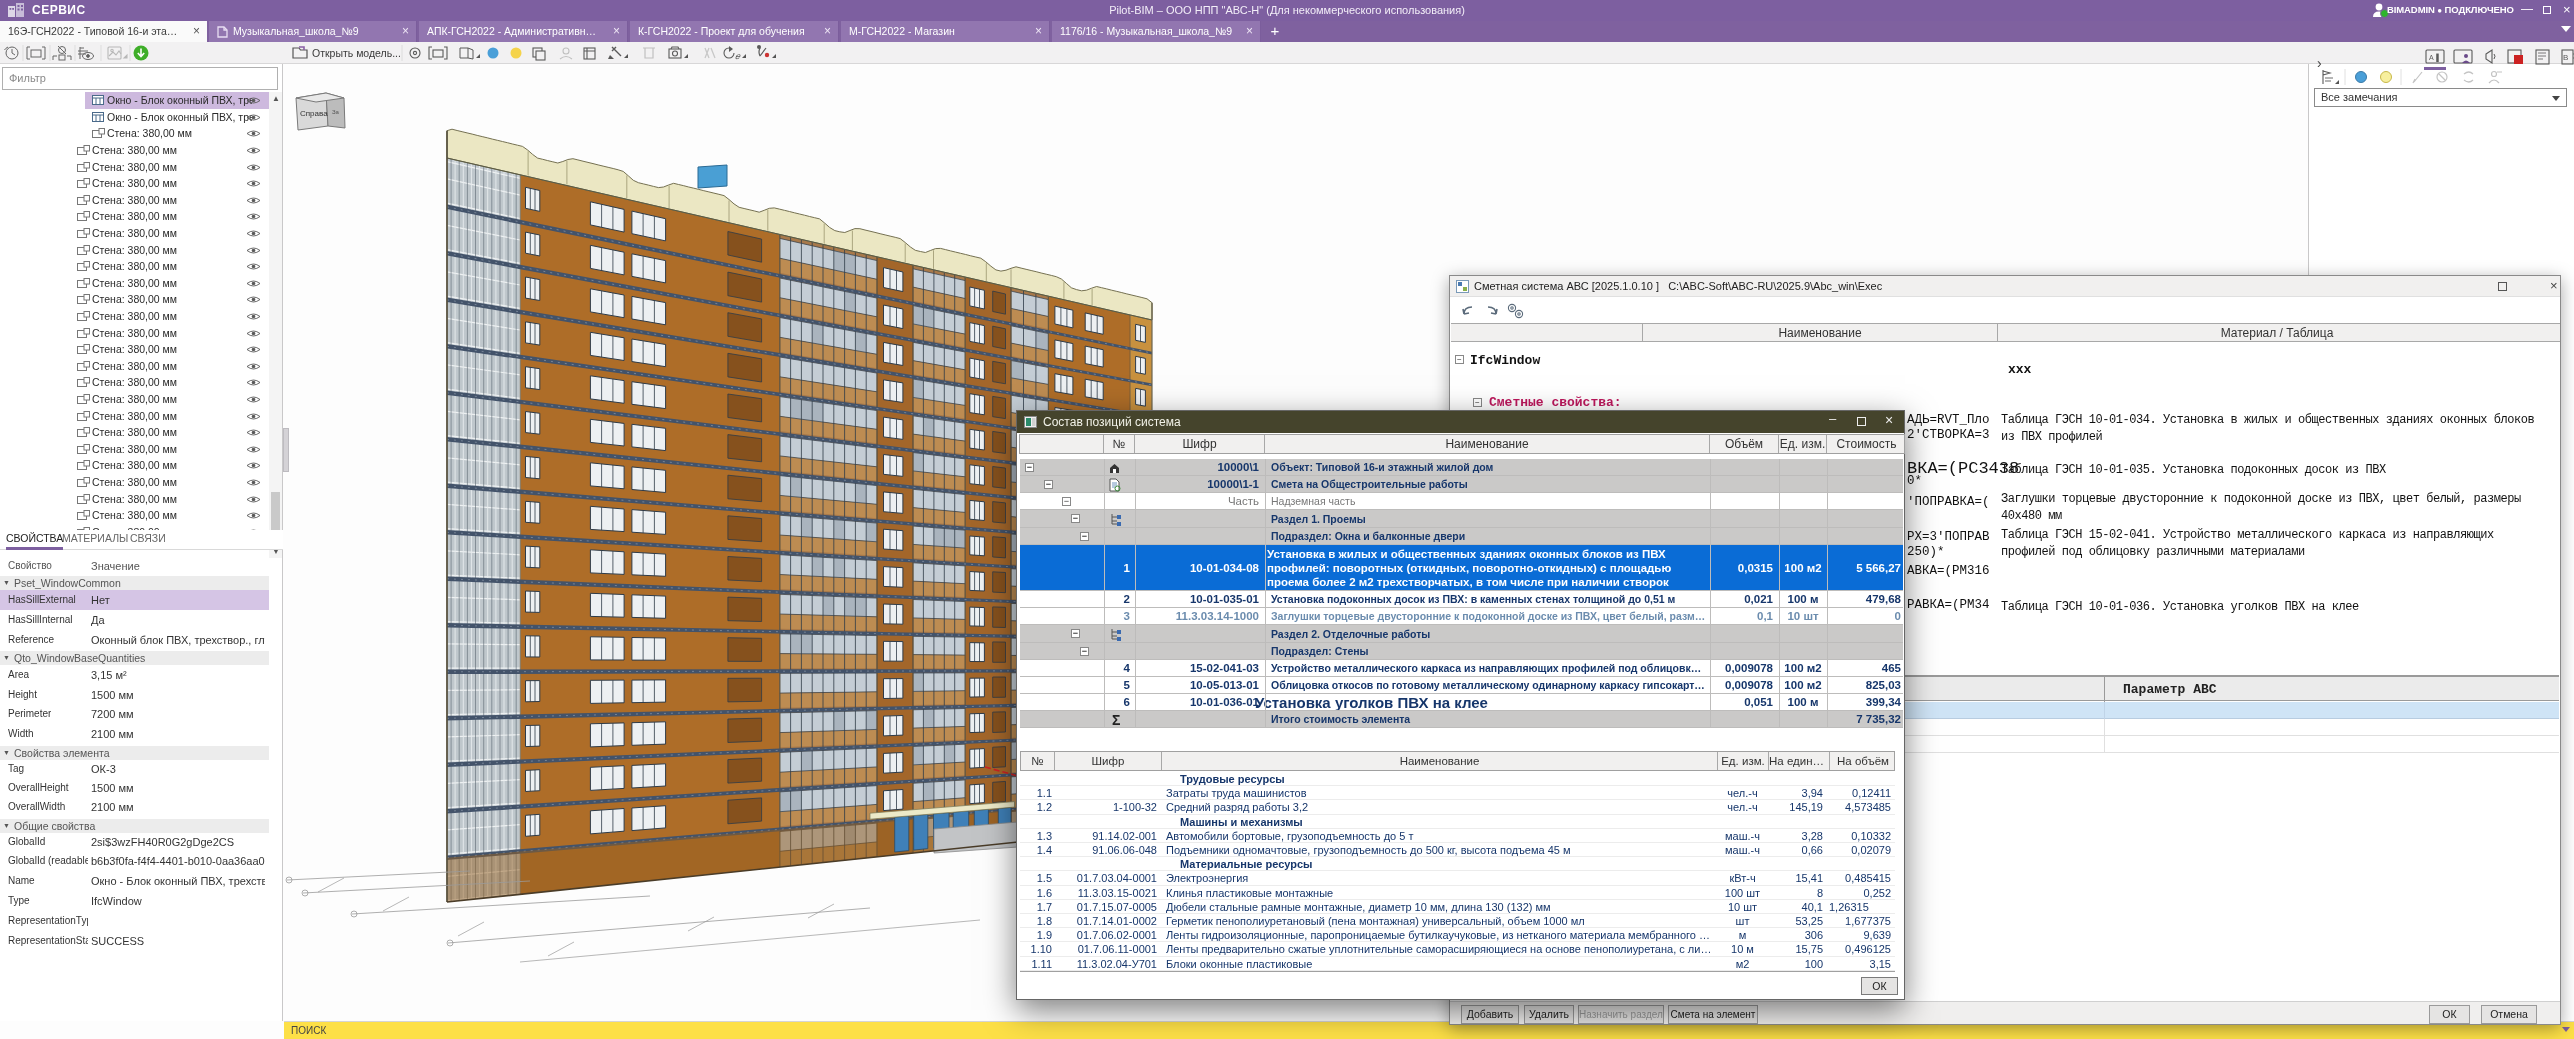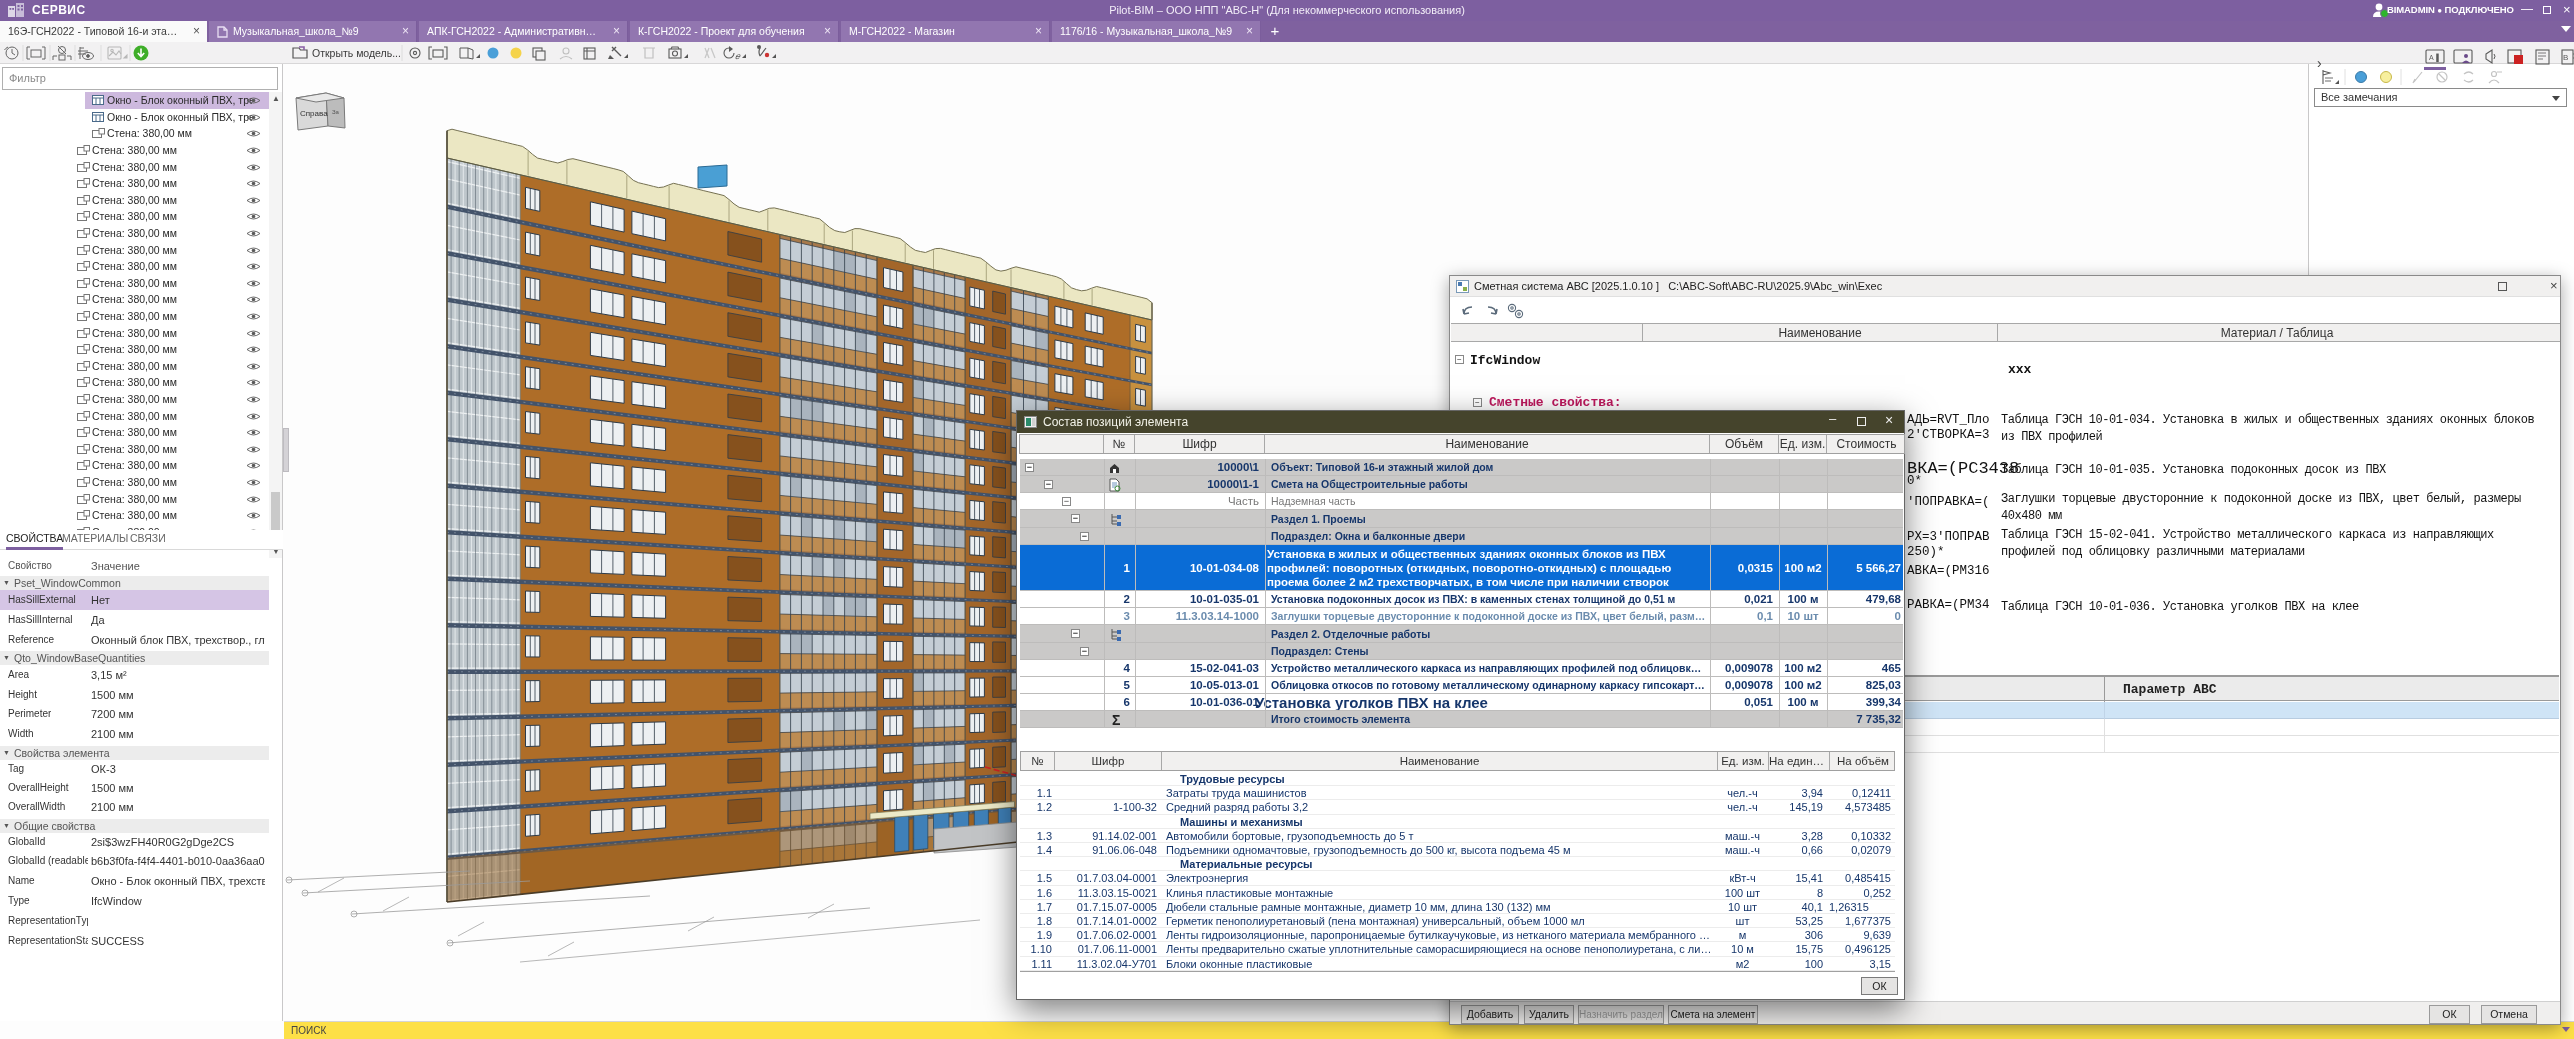--- a/index.html
+++ b/index.html
@@ -1557,21 +1557,21 @@
 <div class="btn" style="left:1031px;top:3px;width:56px">Отмена</div>
 </div>
 </div>
 <div class="ab" style="left:1016px;top:410px;width:889px;height:590px;background:#fff;border:1px solid #666;box-shadow:0 10px 30px rgba(0,0,0,.5)">
 <div style="position:absolute;left:0;top:0;width:100%;height:22px;background:#45442c">
 <svg width="13" height="12" style="position:absolute;left:7px;top:5px">
           <rect x="0.5" y="0.5" width="12" height="11" fill="#f0f0f0" stroke="#888"></rect>
           <rect x="2" y="2" width="5" height="8" fill="#2a8a6a"></rect>
           <rect x="8" y="2" width="3.5" height="8" fill="#d0d0d0"></rect>
         </svg>
-<span style="position:absolute;left:26px;top:0;font-size:12px;color:#f2f2e8;line-height:22px">Состав позиций элемента</span>
+<span style="position:absolute;left:26px;top:0;font-size:12px;color:#f2f2e8;line-height:22px">Состав позиций система</span>
 <span style="position:absolute;left:812px;top:0px;color:#eee;font-size:13px">–</span>
 <span style="position:absolute;left:840px;top:6px;width:9px;height:9px;border:1.2px solid #eee"></span>
 <span style="position:absolute;left:868px;top:1px;color:#eee;font-size:14px">×</span>
 </div>
 <div style="position:absolute;left:2px;top:23px;width:886px;height:20px;background:#f1f0ef;border:1px solid #a0a0a0;font-size:12px;color:#333">
 <div class="ucell" style="left:0px;width:84px;border-right:1px solid #a8a8a8;text-align:center;line-height:19px"></div>
 <div class="ucell" style="left:84px;width:31px;border-right:1px solid #a8a8a8;text-align:center;line-height:19px">№</div>
 <div class="ucell" style="left:115px;width:130px;border-right:1px solid #a8a8a8;text-align:center;line-height:19px">Шифр</div>
 <div class="ucell" style="left:245px;width:445px;border-right:1px solid #a8a8a8;text-align:center;line-height:19px">Наименование</div>
 <div class="ucell" style="left:690px;width:69px;border-right:1px solid #a8a8a8;text-align:center;line-height:19px">Объём</div>

